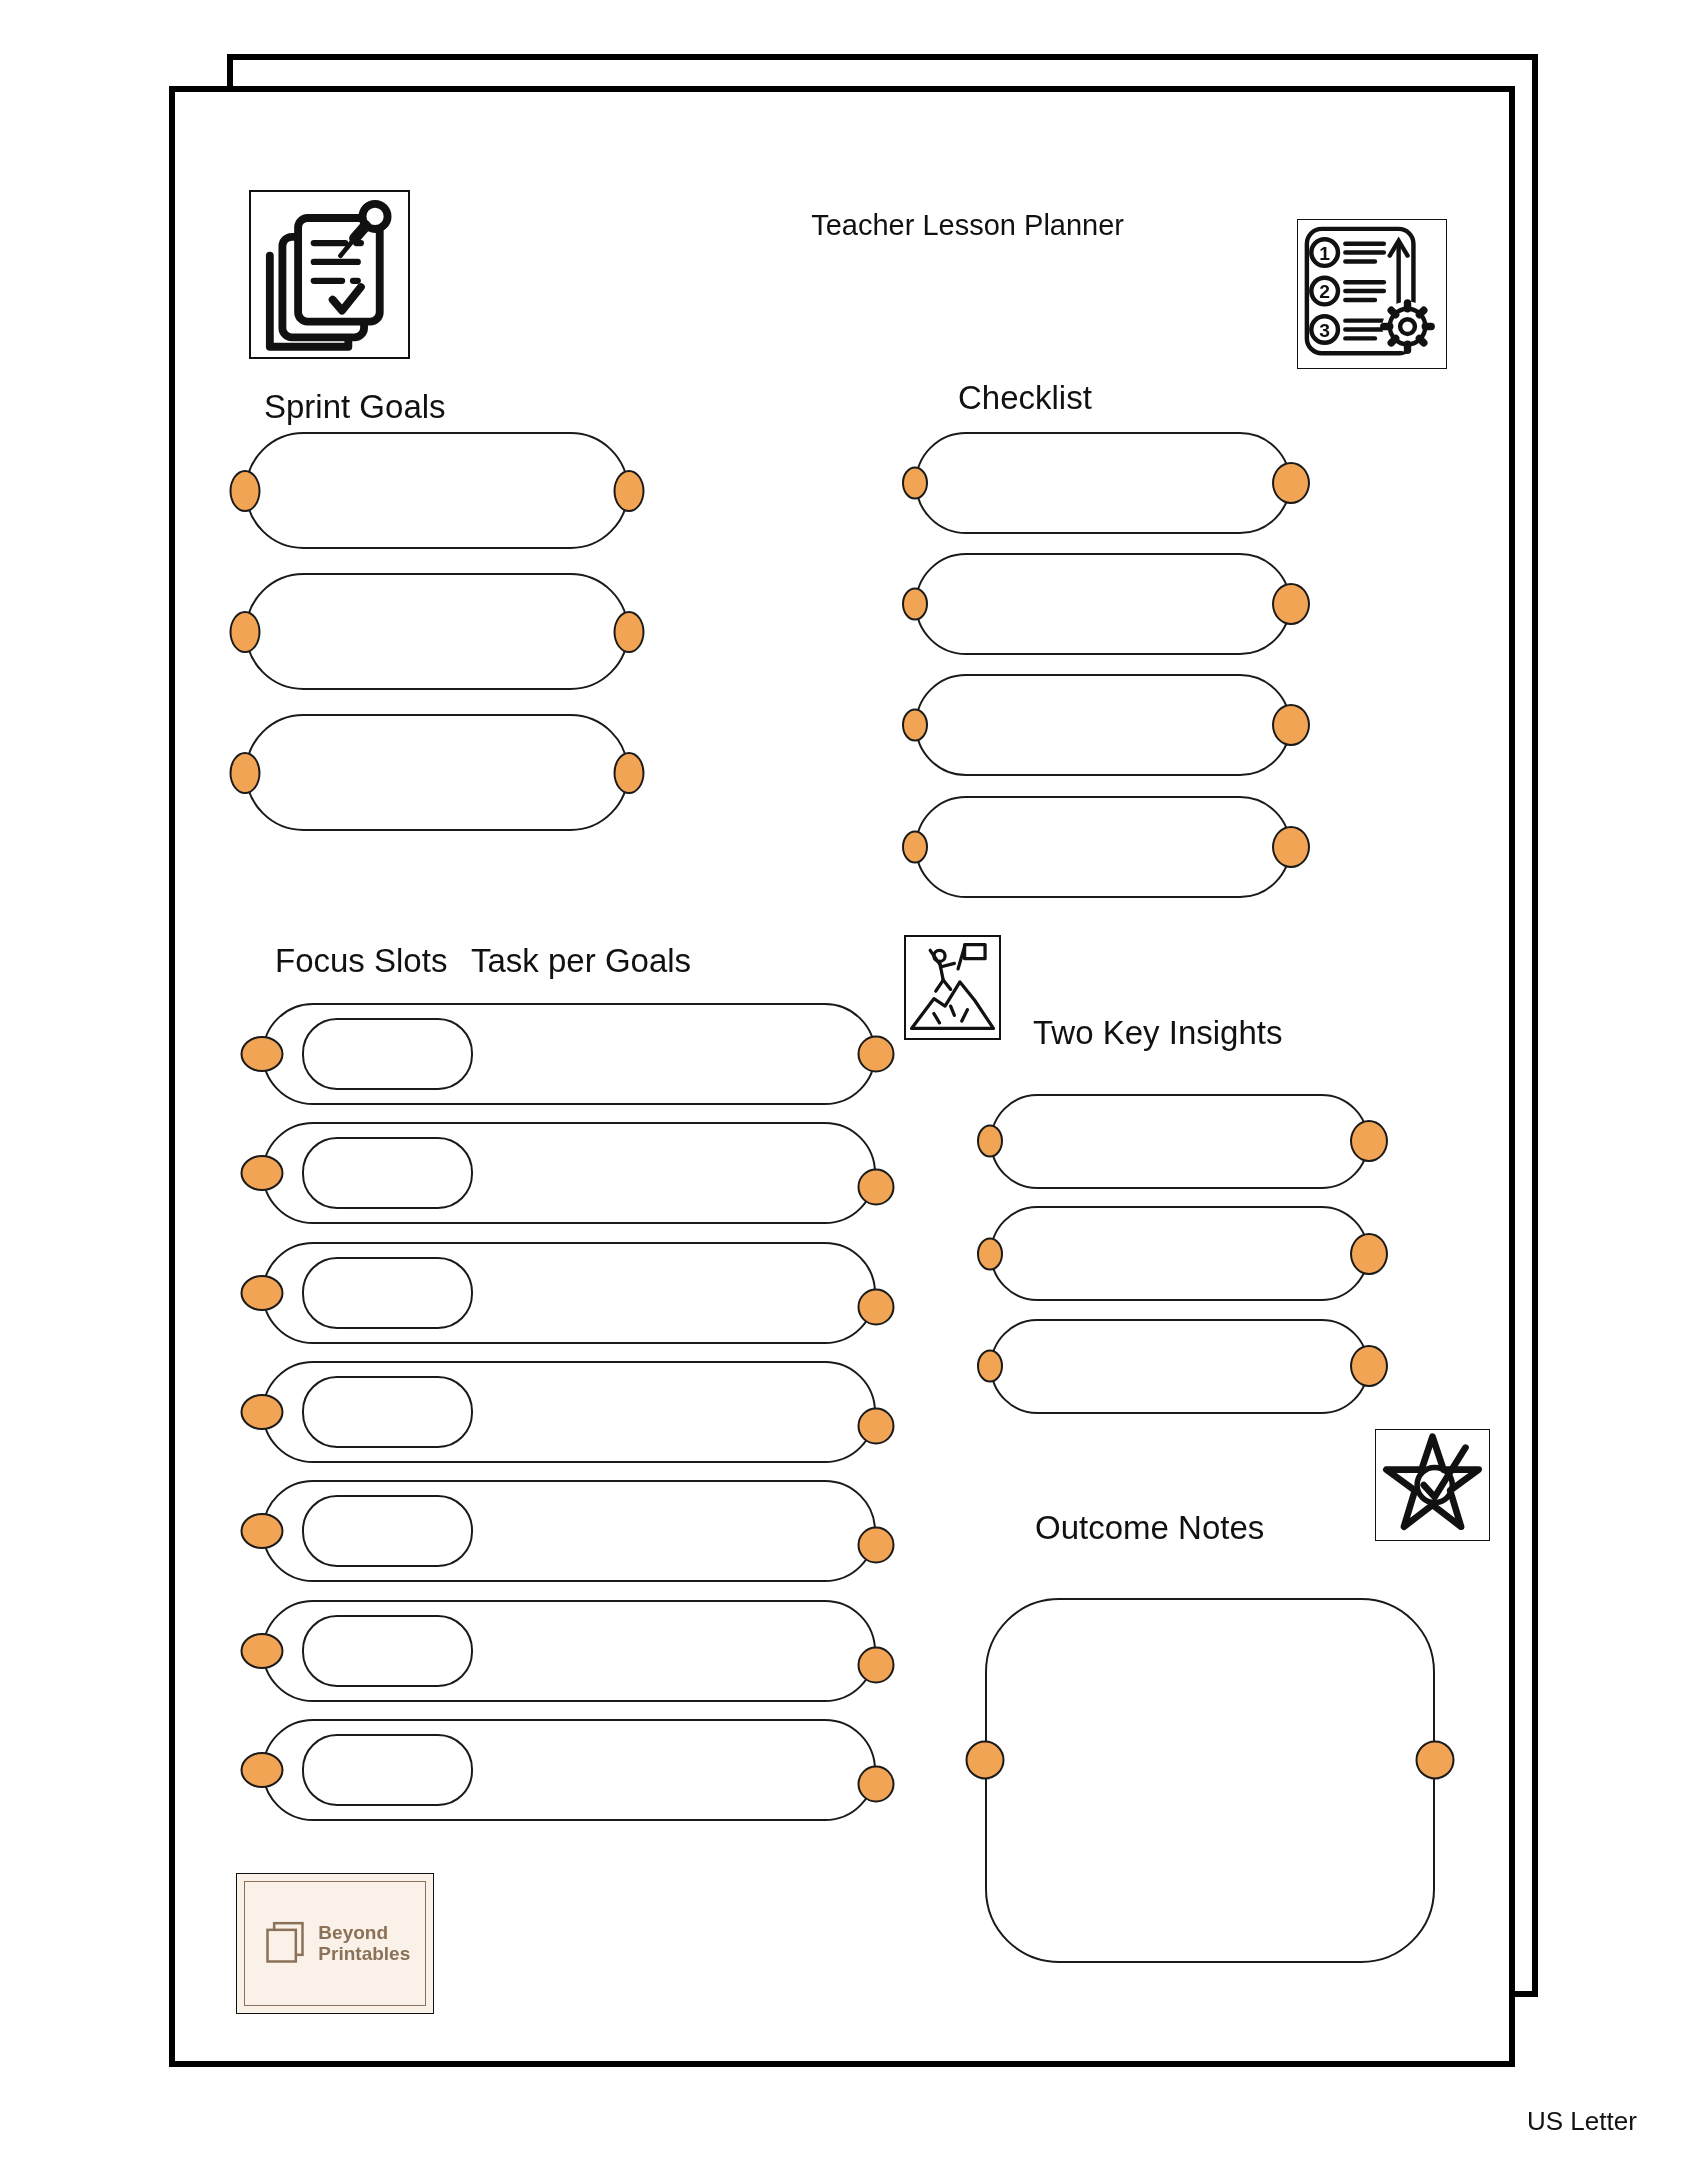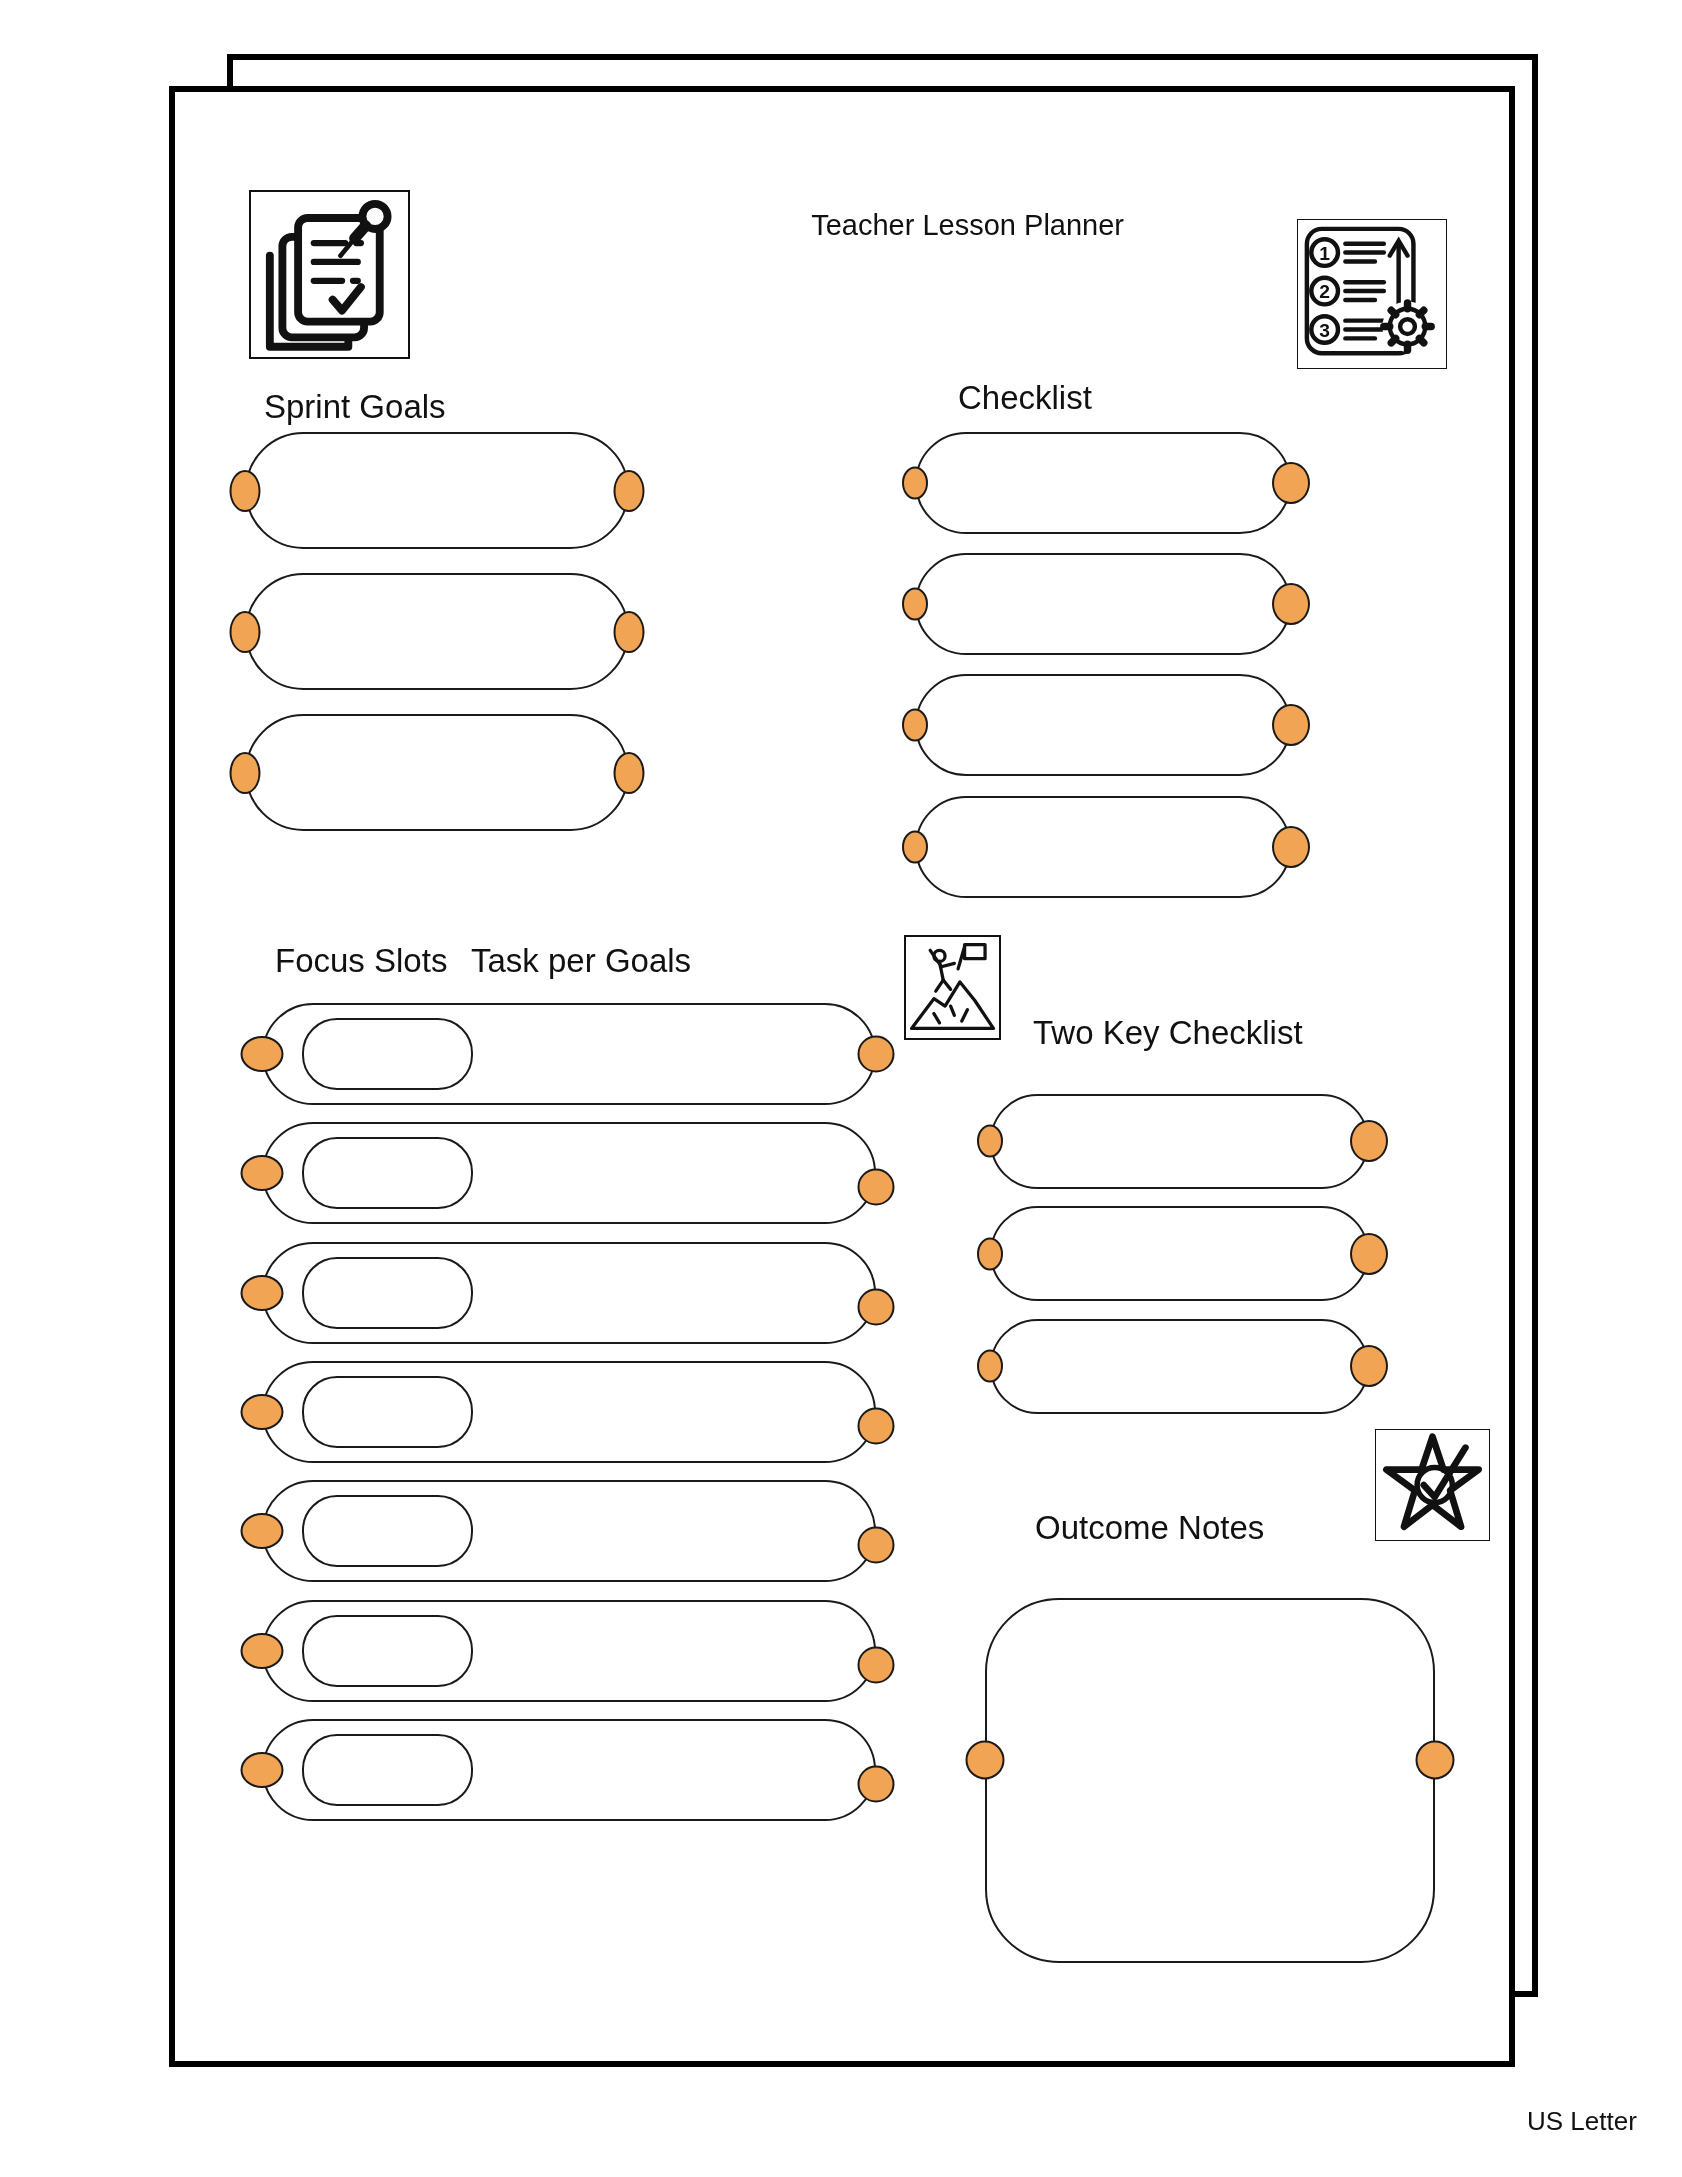--- a/index.html
+++ b/index.html
@@ -161,40 +161,52 @@
       <path d="M36,22 L40,42"></path>
       <path d="M37,26 L26,10"></path>
       <path d="M37,28 L52,24"></path>
       <path d="M40,42 L32,54"></path>
         <path d="M40,42 L48,52"></path>
       <path d="M56,30 L63,6"></path>
       <rect x="63" y="4" width="22" height="15"></rect>
     </svg>
   </div>
 
-  <div class="hdr" style="left:1033px;top:1015px;">Two Key Checklist</div>
+  <div class="hdr" style="left:1033px;top:1015px;">Two Key Insights</div>
   <div id="rows-insights">
       <div class="pill" style="left: 990px; top: 1094px; width: 379px; height: 95px; border-radius: 48px;"></div>
       <div class="pill" style="left: 990px; top: 1206px; width: 379px; height: 95px; border-radius: 48px;"></div>
       <div class="pill" style="left: 990px; top: 1319px; width: 379px; height: 95px; border-radius: 48px;"></div>
     </div>
 
   <div class="icon-box" style="left:1375px;top:1429px;width:115px;height:112px;border-width:1.7px;">
     <svg viewBox="0 0 100 100" fill="none" stroke="#111" stroke-linejoin="round">
       <polygon stroke-width="6" points="50,6 60,36 92,36 66,55 76,88 50,68 24,88 34,55 8,36 40,36"></polygon>
       <circle cx="52" cy="50" r="16" stroke-width="5"></circle>
       <path d="M42,50 L52,61 L80,16" stroke-width="6" stroke-linecap="round"></path>
     </svg>
   </div>
 
   <div class="hdr" style="left:1019px;top:1510px;margin-left:16px;">Outcome Notes</div>
   <div class="outcome-box"></div>
   <span class="dot" style="left:985px;top:1760px;width:39px;height:39px;"></span>
   <span class="dot" style="left:1435px;top:1760px;width:39px;height:39px;"></span>
 
+  <div class="logo-box">
+    <div class="logo-inner">
+      <svg class="logo-glyph" viewBox="0 0 60 60" fill="none" stroke="#8A7158" stroke-width="3">
+        <rect x="17" y="5" width="34" height="38"></rect>
+        <rect x="9" y="13" width="34" height="38" fill="#FAF1E8"></rect>
+      </svg>
+      <div class="logo-text">
+        <div>Beyond</div>
+        <div>Printables</div>
+      </div>
+    </div>
+  </div>
 
   <div class="paper-label">US Letter</div>
 
 <span class="dot" style="left: 245px; top: 491px; width: 31px; height: 42px;"></span>
     <span class="dot" style="left: 629px; top: 491px; width: 31px; height: 42px;"></span>
     <span class="dot" style="left: 245px; top: 632px; width: 31px; height: 42px;"></span>
     <span class="dot" style="left: 629px; top: 632px; width: 31px; height: 42px;"></span>
     <span class="dot" style="left: 245px; top: 773px; width: 31px; height: 42px;"></span>
     <span class="dot" style="left: 629px; top: 773px; width: 31px; height: 42px;"></span>
     <span class="dot" style="left: 915px; top: 483px; width: 26px; height: 33px;"></span>

